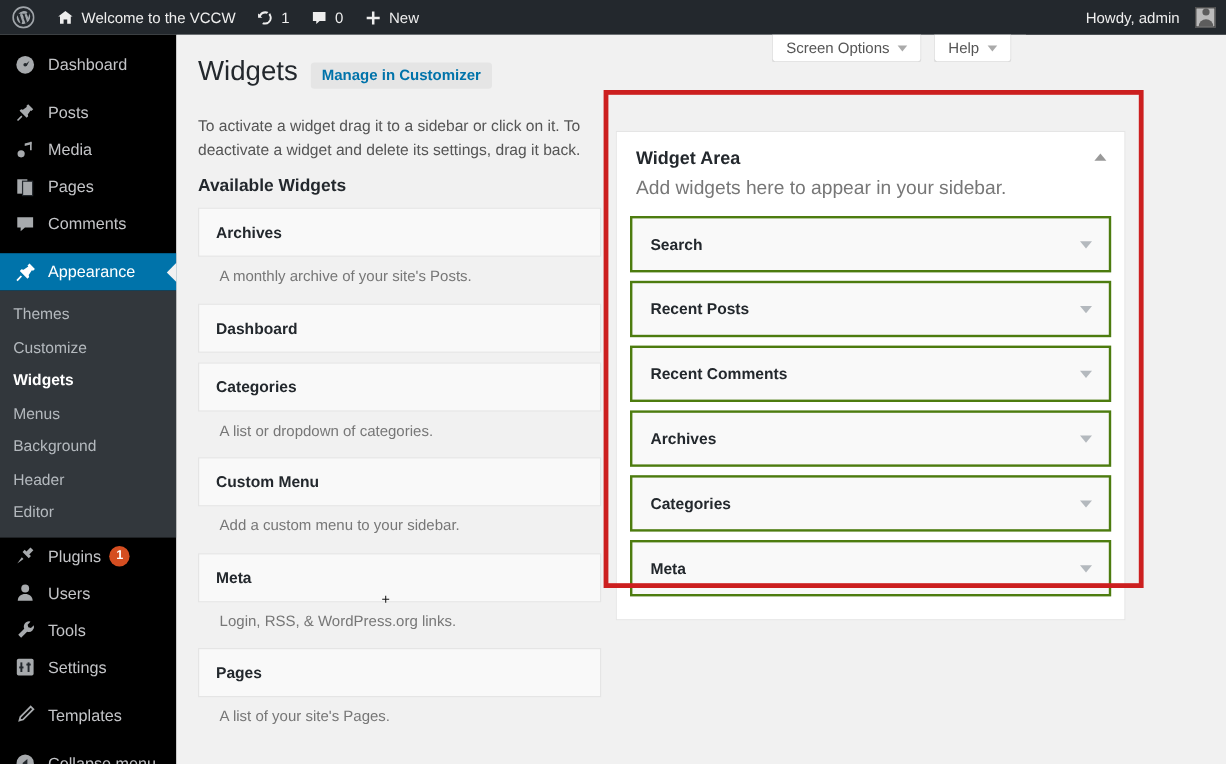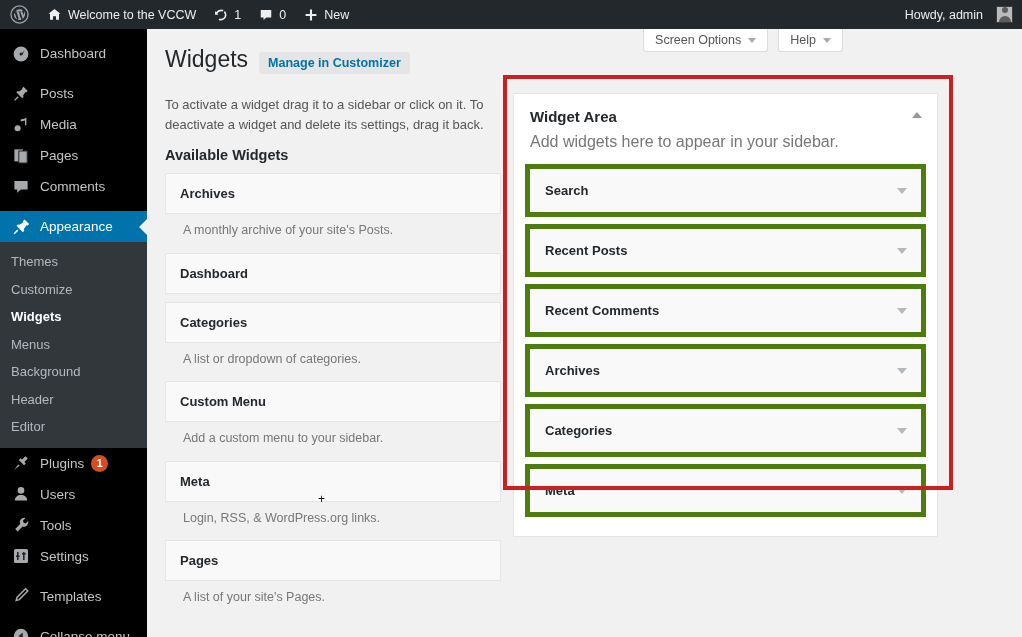--- a/index.html
+++ b/index.html
@@ -146,40 +146,40 @@
   }
   .widget-card .wc-title {
     font-size: 13px; font-weight: bold; color: #23282d;
   }
   .widget-desc {
     font-size: 12.5px; color: #777;
     padding: 0 0 13px 18px; line-height: 1.4;
   }
 
   
-  #sidebars-col { position: absolute; top: 64px; left: 366px; width: 425px; }
+  #sidebars-col { position: absolute; top: 80px; left: 366px; width: 425px; }
   .sidebar-panel {
     background: #fff; border: 1px solid #e5e5e5;
   }
   .panel-head {
     position: relative;
     padding: 14px 16px 13px 16px;
   }
   .panel-title { font-size: 15px; font-weight: bold; color: #23282d; }
   .panel-desc { font-size: 16px; color: #777; margin-top: 8px; }
   .panel-toggle {
     position: absolute; right: 15px; top: 18px;
     width: 0; height: 0;
     border-style: solid; border-width: 0 5px 6px 5px;
     border-color: transparent transparent #999 transparent;
   }
   .panel-body { padding: 0 11px 12px 11px; }
   .wa-widget {
     position: relative;
-    background: #f9f9f9; border: 5px solid #4d7c0f;
+    background: #f9f9f9; border: 2px solid #4d7c0f;
     padding: 14px 15px; margin-bottom: 7px;
   }
   .wa-widget .ww-title {
     font-size: 13px; font-weight: bold; color: #23282d;
   }
   .ww-toggle {
     position: absolute; right: 14px; top: 50%; margin-top: -3px;
     width: 0; height: 0;
     border-style: solid; border-width: 6px 5px 0 5px;
     border-color: #b4b9be transparent transparent transparent;

